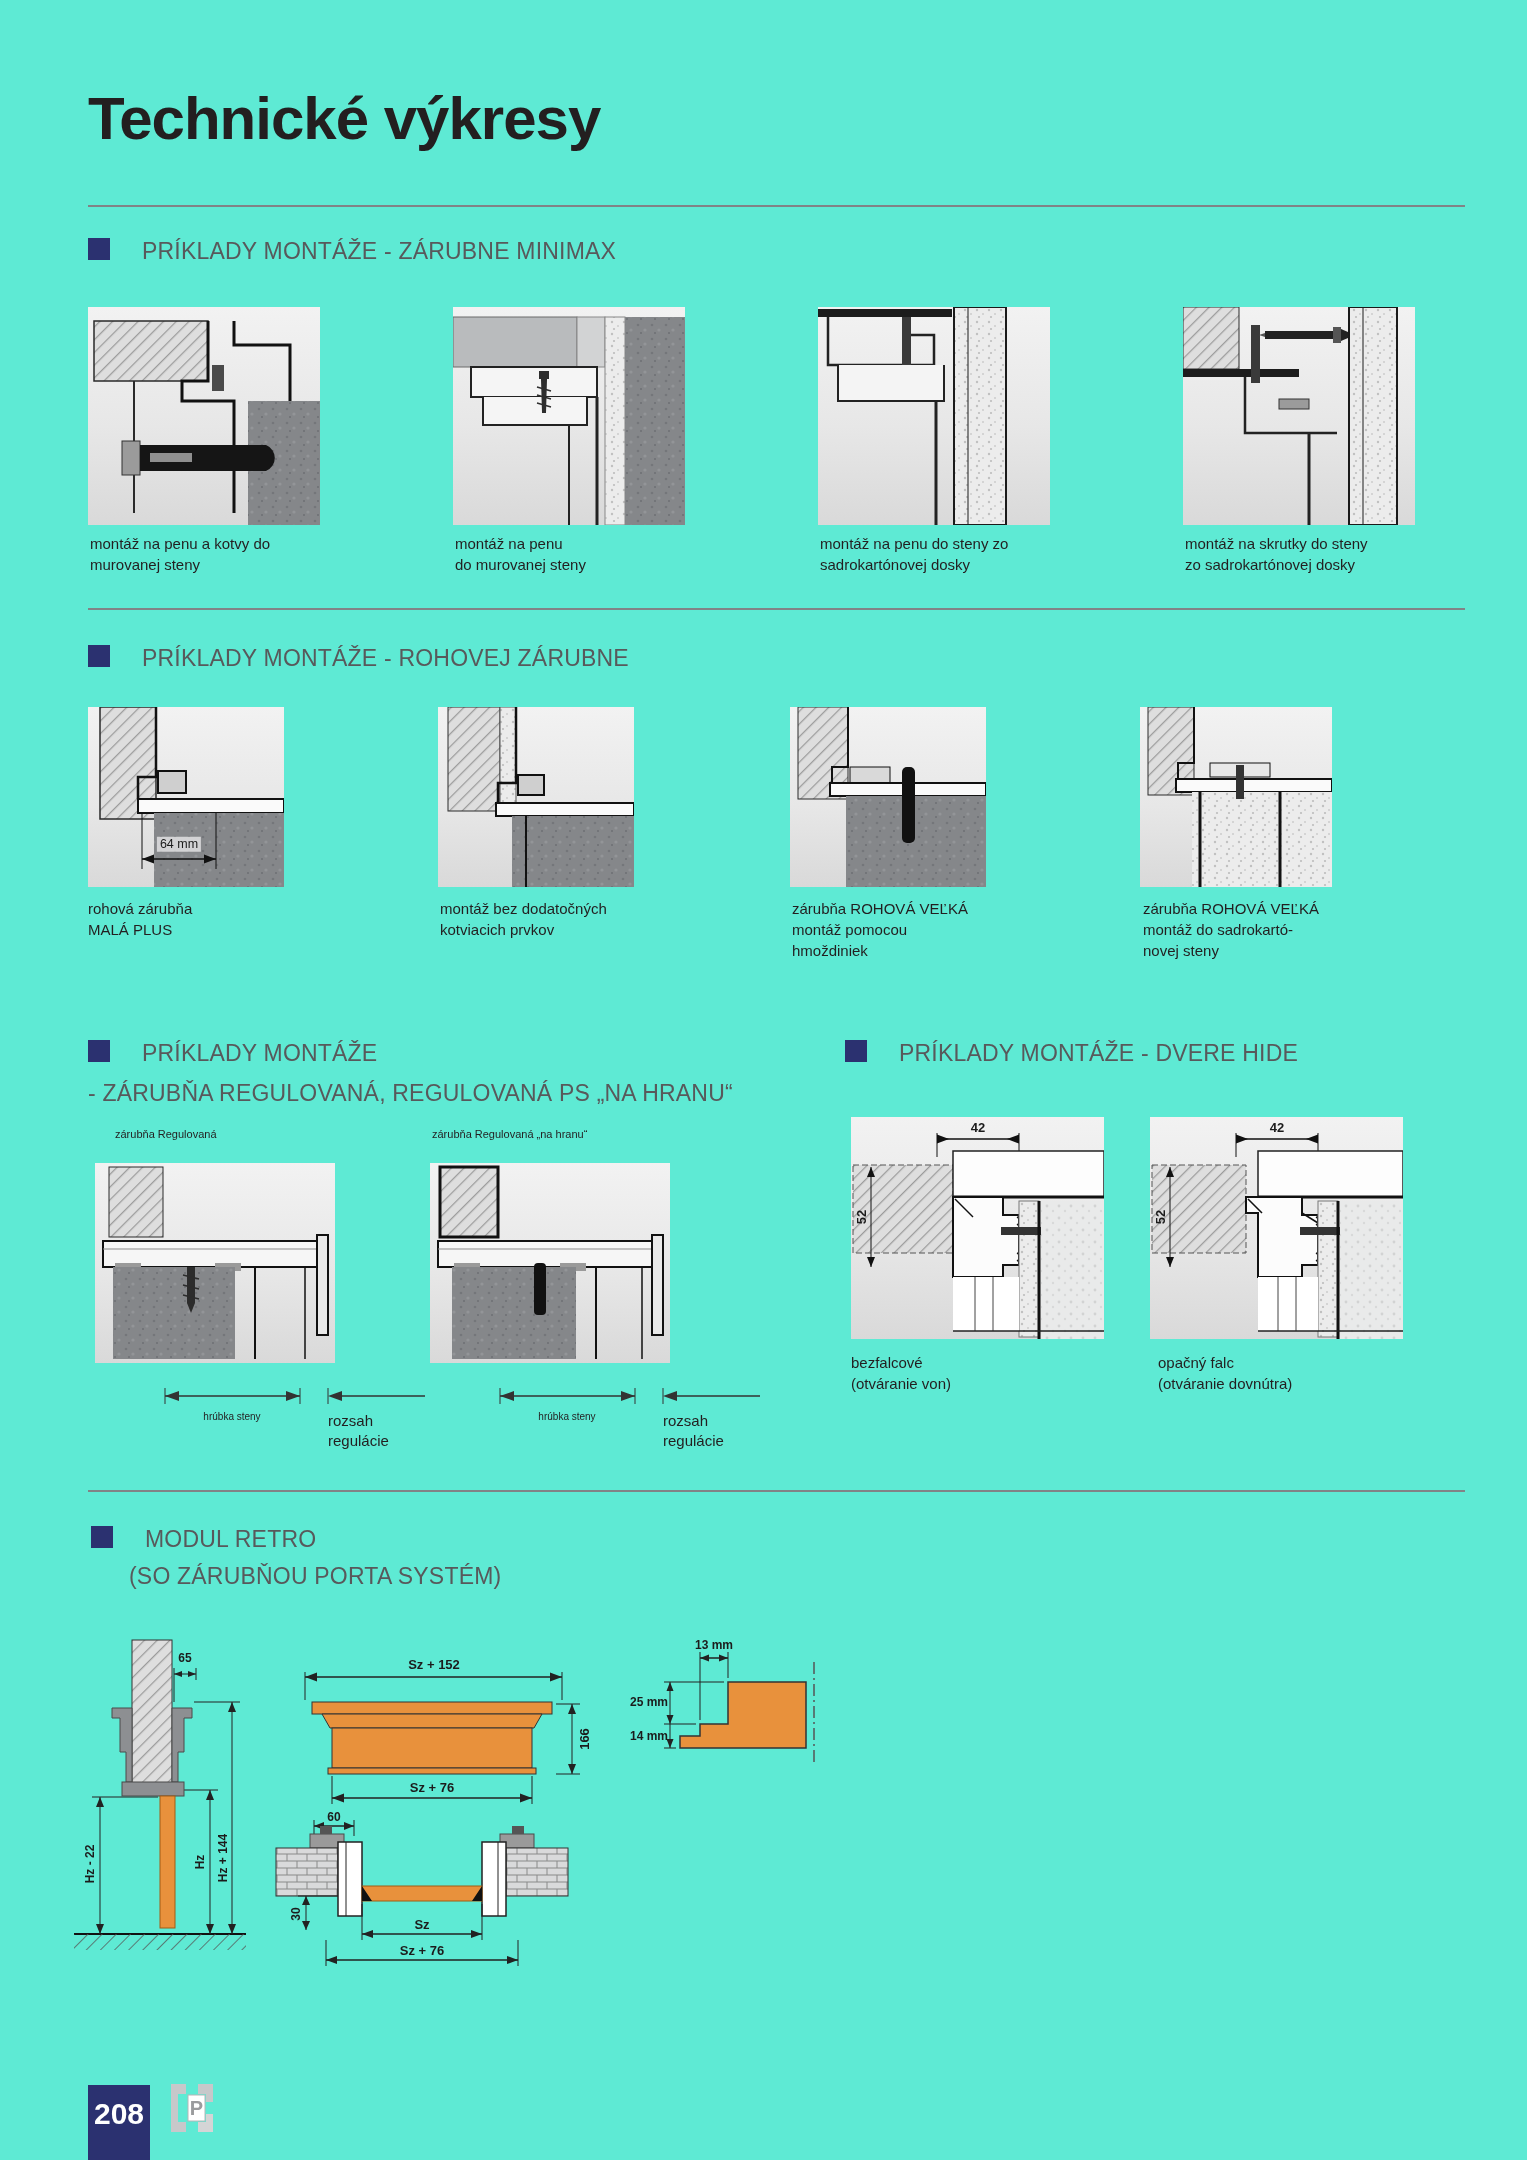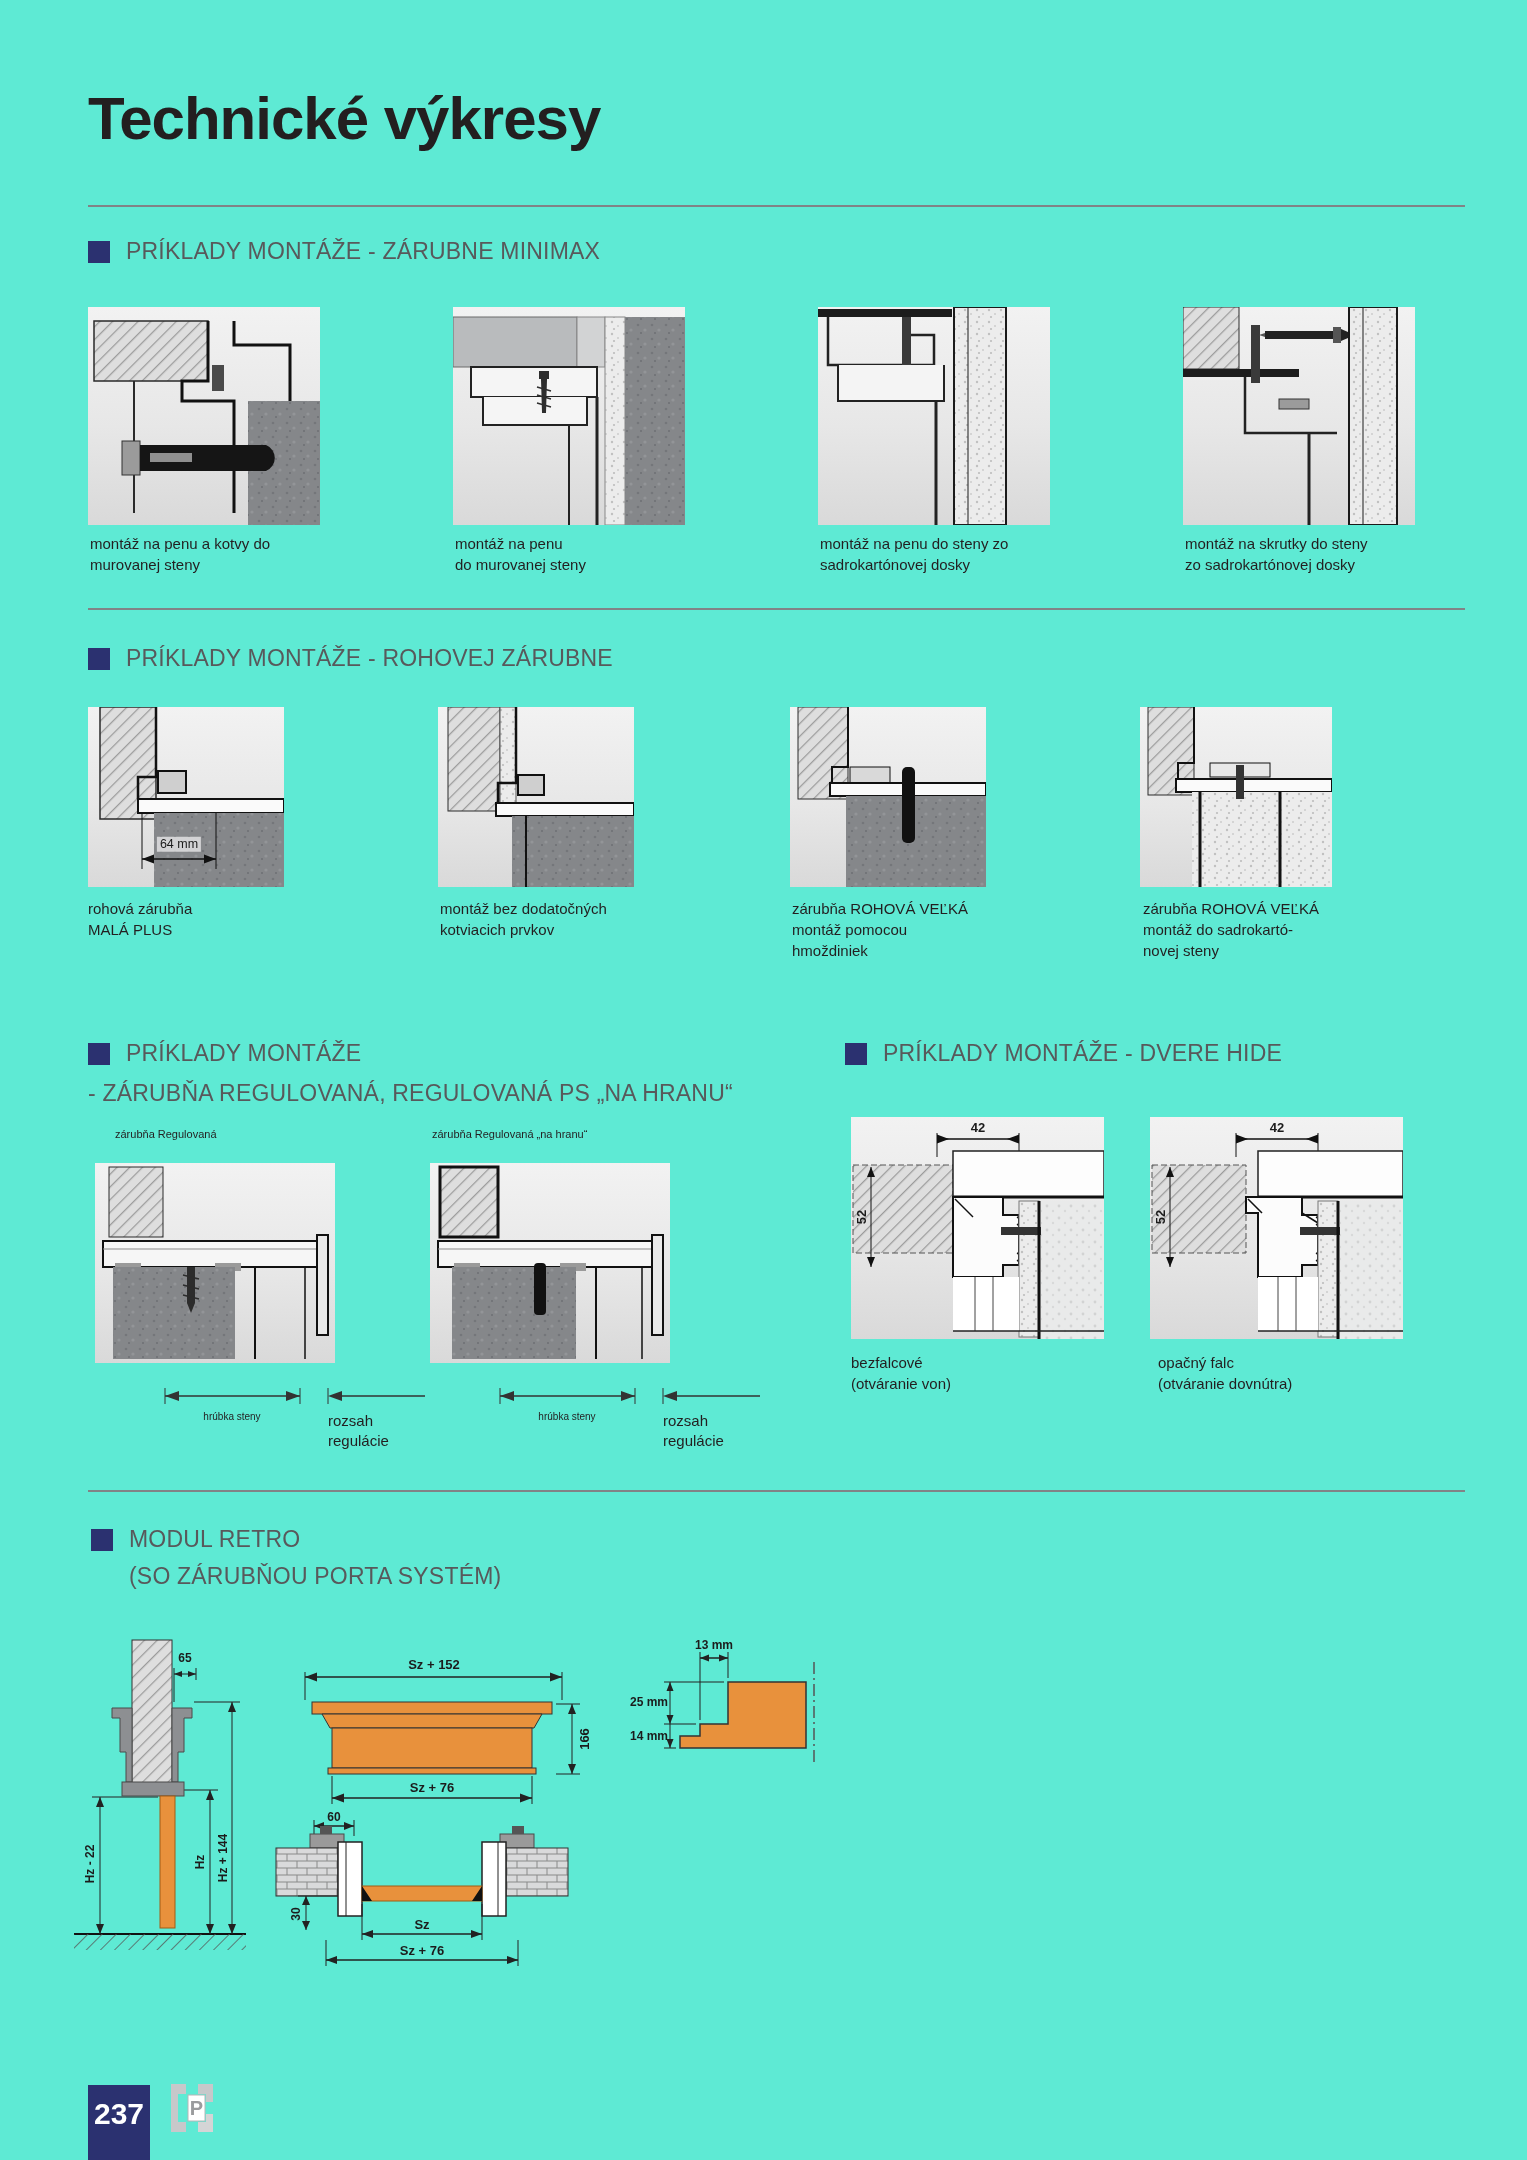--- a/index.html
+++ b/index.html
@@ -1,21 +1,21 @@
 <!DOCTYPE html>
 <html><head>
 <meta charset="utf-8">
 <style>
   html,body{margin:0;padding:0;background:#ffffff;}
   .page{position:relative;width:1527px;height:2160px;background:#5eead4;overflow:hidden;
         font-family:"Liberation Sans",sans-serif;color:#231f20;}
   .title{position:absolute;left:88px;top:84px;margin:0;font-size:60px;font-weight:bold;
          letter-spacing:-1px;color:#231f20;}
   .rule{position:absolute;left:88px;width:1377px;height:2px;background:#818386;}
-  .sec-head{position:absolute;display:flex;align-items:center;gap:16px;}
+  .sec-head{position:absolute;display:flex;gap:32px;}
   .sq{width:22px;height:22px;background:#2b3170;flex:0 0 auto;}
   .sec-title{font-size:23px;color:#58595b;letter-spacing:.2px;white-space:nowrap;}
   .sec-title2{position:absolute;font-size:23px;color:#58595b;letter-spacing:.2px;white-space:nowrap;}
   .panel{position:absolute;background:linear-gradient(180deg,#f2f2f2 0%,#e7e7e7 55%,#d9d9d9 100%);}
   .panel.plain{background:transparent;}
   .panel svg{position:absolute;left:0;top:0;width:100%;height:100%;}
   .cap{position:absolute;font-size:15px;line-height:21px;color:#231f20;white-space:pre-line;}
   .lbl{position:absolute;font-size:11px;color:#231f20;white-space:nowrap;}
   .dim{position:absolute;font-weight:bold;font-size:13px;color:#1c1c1c;white-space:nowrap;
        transform:translate(-50%,-50%);line-height:1;}
@@ -452,21 +452,21 @@
       <line x1="48" y1="112" x2="48" y2="136" stroke="#222"></line>
       <path d="M48 136 l-3.5 -9 h7 z" fill="#222"></path>
       <line x1="42" y1="136" x2="54" y2="136" stroke="#222"></line>
       <line x1="192" y1="50" x2="192" y2="152" stroke="#555" stroke-width="1.5" stroke-dasharray="12 4 2 4"></line>
     </svg>
     <span class="dim sm" style="left:92px;top:33px">13 mm</span>
     <span class="dim sm anchored" style="left:8px;top:84px">25 mm</span>
     <span class="dim sm anchored" style="left:8px;top:118px">14 mm</span>
   </div>
 
-  <div class="pagenum">237</div>
+  <div class="pagenum">208</div>
   <div class="logo">
     <svg viewBox="0 0 50 52" width="50" height="52">
       <path d="M4 2 h15 v10 h-8 v28 h8 v10 H4 z" fill="#c7c8ca"></path>
       <path d="M46 2 h-15 v10 h8 v8 h7 z" fill="#c7c8ca"></path>
       <path d="M46 50 h-15 v-10 h8 v-8 h7 z" fill="#d4d5d6"></path>
       <rect x="21" y="13" width="17" height="26" fill="#fff" stroke="#b5b6b8"></rect>
       <text x="29.5" y="33" font-family="Liberation Sans, sans-serif" font-size="20" font-weight="bold" fill="#9a9b9d" text-anchor="middle">P</text>
     </svg>
   </div>
 

